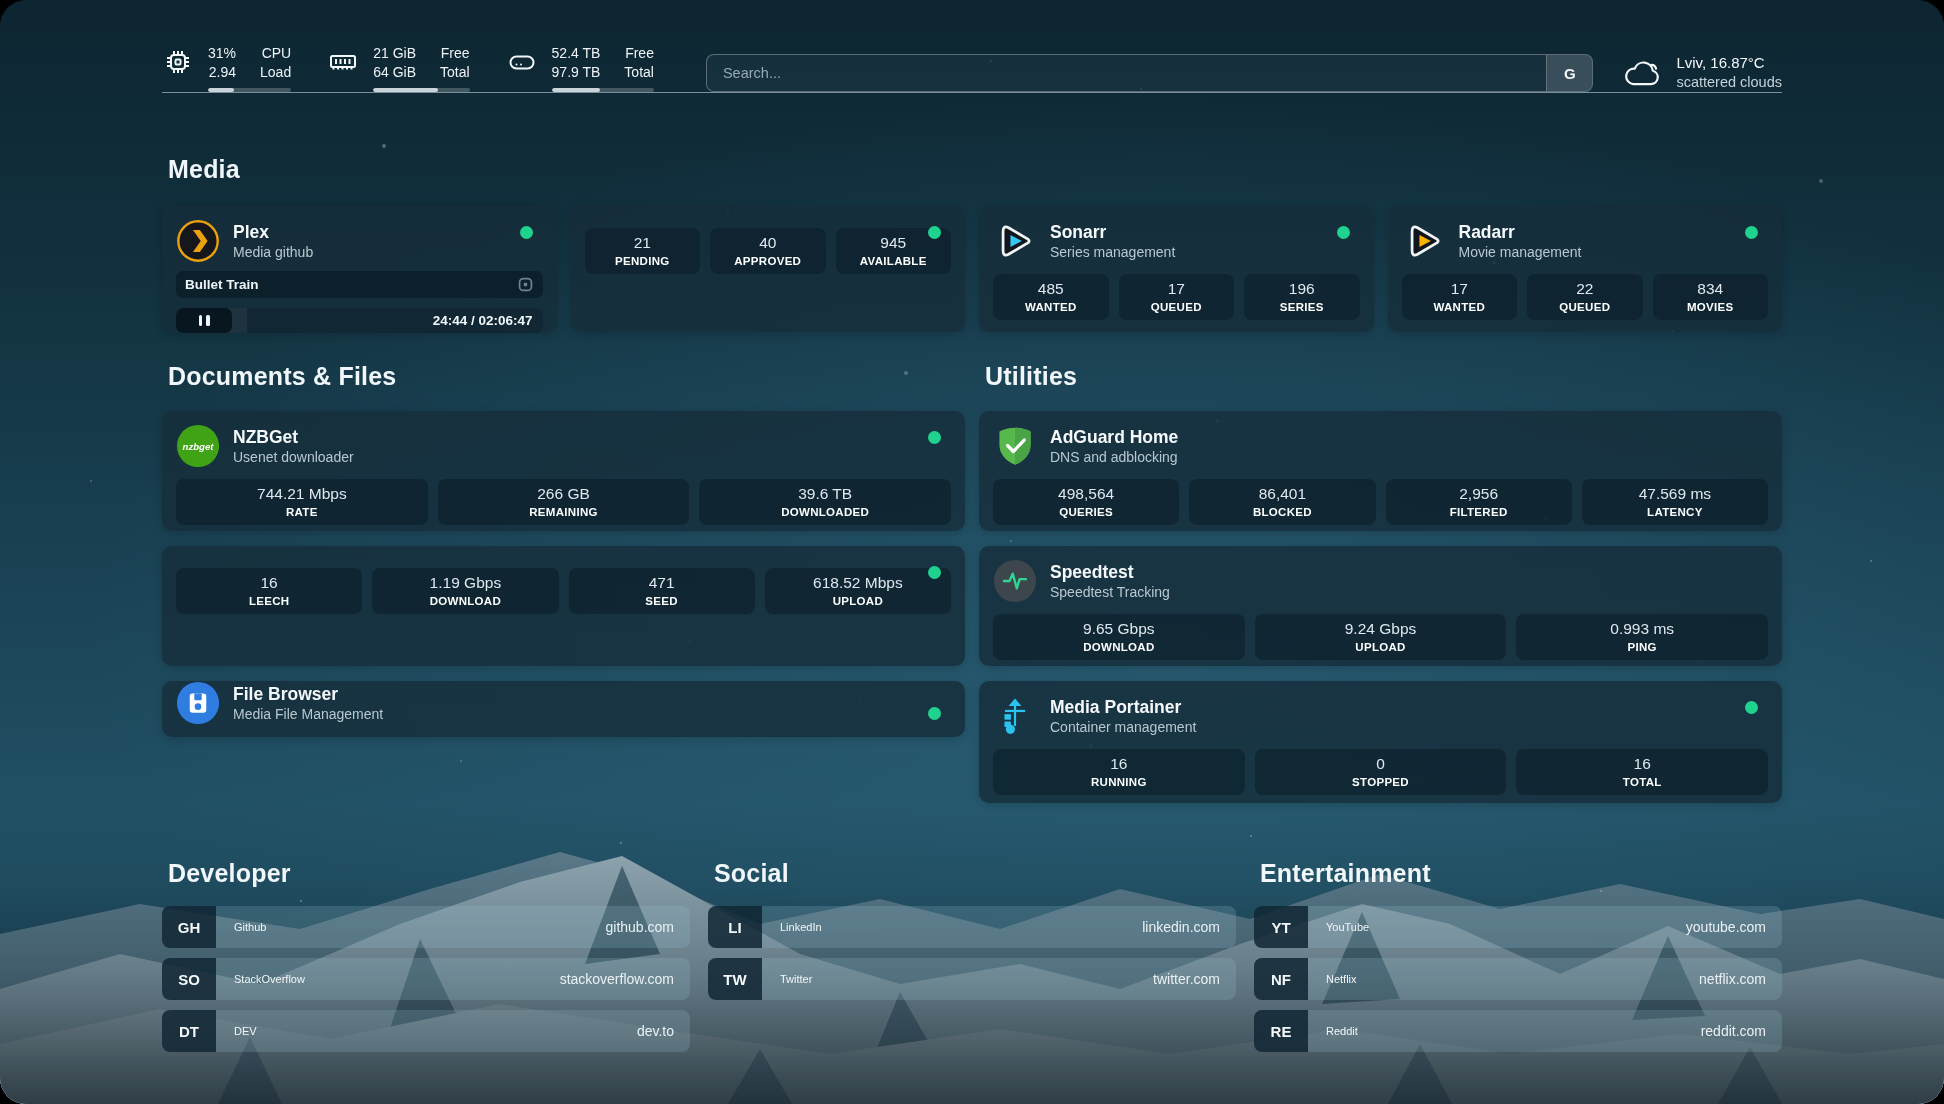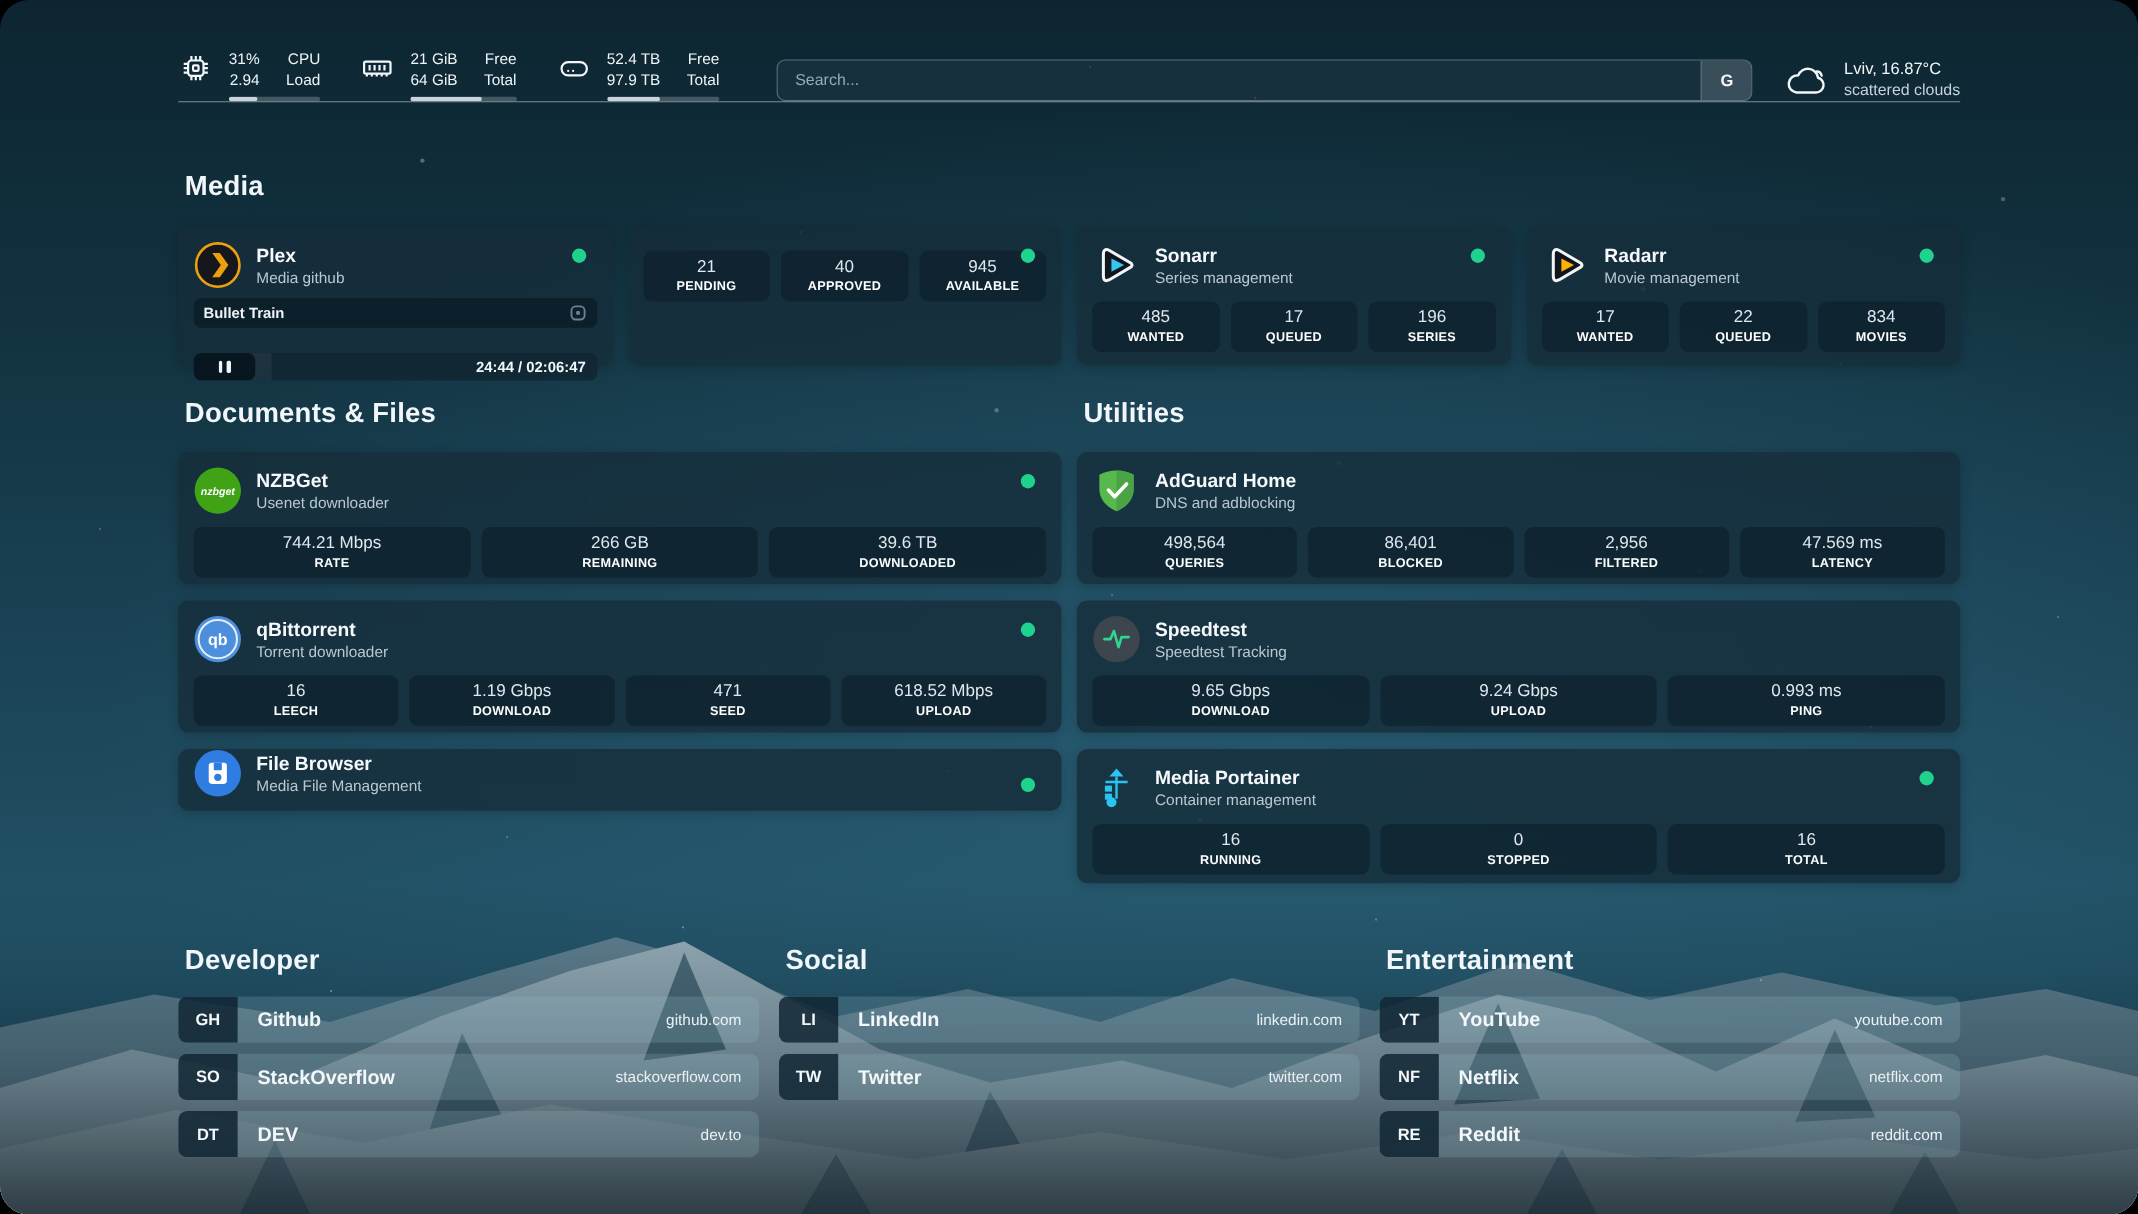--- a/index.html
+++ b/index.html
@@ -104,21 +104,21 @@
   .stat-value { font-size:15.5px; color:#dfe8ee; line-height:20px; }
   .stat-label { font-size:11.5px; font-weight:700; color:#fdfefe; letter-spacing:.3px; line-height:15px; margin-top:1px; }
   
   .np-row {
     height:27px; margin-top:7px; background:rgba(10,28,39,.78); border-radius:7px;
     display:flex; align-items:center; padding:0 9px; font-size:13.5px; color:#eef4f7;
   }
   .np-title { font-weight:600; }
   .session-icon { margin-left:auto; width:17px; height:17px; opacity:.75; }
   .player-row {
-    height:25px; margin-top:23px; background:rgba(16,38,50,.85); border-radius:7px;
+    height:25px; margin-top:10px; background:rgba(16,38,50,.85); border-radius:7px;
     position:relative; display:flex; align-items:center; overflow:hidden;justify-content:center;
   }
   .player-progress { position:absolute; left:0; top:0; bottom:0; background:rgba(255,255,255,.055); }
   .pause-pill {
     position:relative; width:56px; height:100%; background:rgba(6,20,29,.92); border-radius:7px;
     display:flex; align-items:center; justify-content:center; gap:4px; cursor:pointer; flex:none;
   }
   .pause-bar { width:3.5px; height:11px; border-radius:1.5px; background:#eef4f7; }
   .player-time { position:relative; margin-left:auto; padding-right:10px; font-size:13.5px; font-weight:700; color:#f2f7fa; }
   
@@ -127,21 +127,21 @@
   .bm-stack { display:flex; flex-direction:column; gap:10px; }
   .bm-row {
     height:42px; border-radius:8px; overflow:hidden; display:flex; align-items:center;
     background:rgba(152,190,206,.22); cursor:pointer;
   }
   .bm-abbr {
     width:54px; height:100%; flex:none; background:rgba(10,30,44,.80);
     display:flex; align-items:center; justify-content:center;
     font-size:15px; font-weight:700; color:#f2f7fa;
   }
-  .bm-name { font-size:18px; font-weight:700; color:#f2f7f9; margin-left:18px; }
+  .bm-name { font-size:11px; font-weight:400; color:#f2f7f9; margin-left:18px; }
   .bm-url { font-size:14px; color:#eaf1f5; margin-left:auto; margin-right:16px; }
   svg { display:block; }
 </style>
 </head>
 <body>
 
 <div class="screen">
 
   <svg class="mountains" viewBox="0 0 1944 300" preserveAspectRatio="none">
     <polygon fill="#6d8b9a" opacity="0.85" points="0,130 140,100 300,125 430,85 560,48 640,70 760,120 880,95 1000,125 1120,85 1250,115 1380,70 1500,105 1620,80 1760,110 1860,95 1944,115 1944,300 0,300"></polygon>
@@ -388,31 +388,20 @@
                 <div class="stat-label">REMAINING</div>
               </div>
               <div class="stat">
                 <div class="stat-value">39.6 TB</div>
                 <div class="stat-label">DOWNLOADED</div>
               </div>
             </div>
           </div>
 
           <div class="card h120">
-            <div class="card-header">
-              <svg class="app-icon" viewBox="0 0 48 48">
-                <circle cx="24" cy="24" r="23" fill="#4c8fdd"></circle>
-                <circle cx="24" cy="24" r="19" fill="none" stroke="rgba(255,255,255,.85)" stroke-width="2"></circle>
-                <text x="24" y="30" font-size="16" font-weight="700" fill="#ffffff" text-anchor="middle" font-family="Liberation Sans, sans-serif">qb</text>
-              </svg>
-              <div>
-                <div class="app-title">qBittorrent</div>
-                <div class="app-desc">Torrent downloader</div>
-              </div>
-            </div>
             <span class="status-dot" style="background:#1fd38e"></span>
             <div class="stats">
               <div class="stat">
                 <div class="stat-value">16</div>
                 <div class="stat-label">LEECH</div>
               </div>
               <div class="stat">
                 <div class="stat-value">1.19 Gbps</div>
                 <div class="stat-label">DOWNLOAD</div>
               </div>

